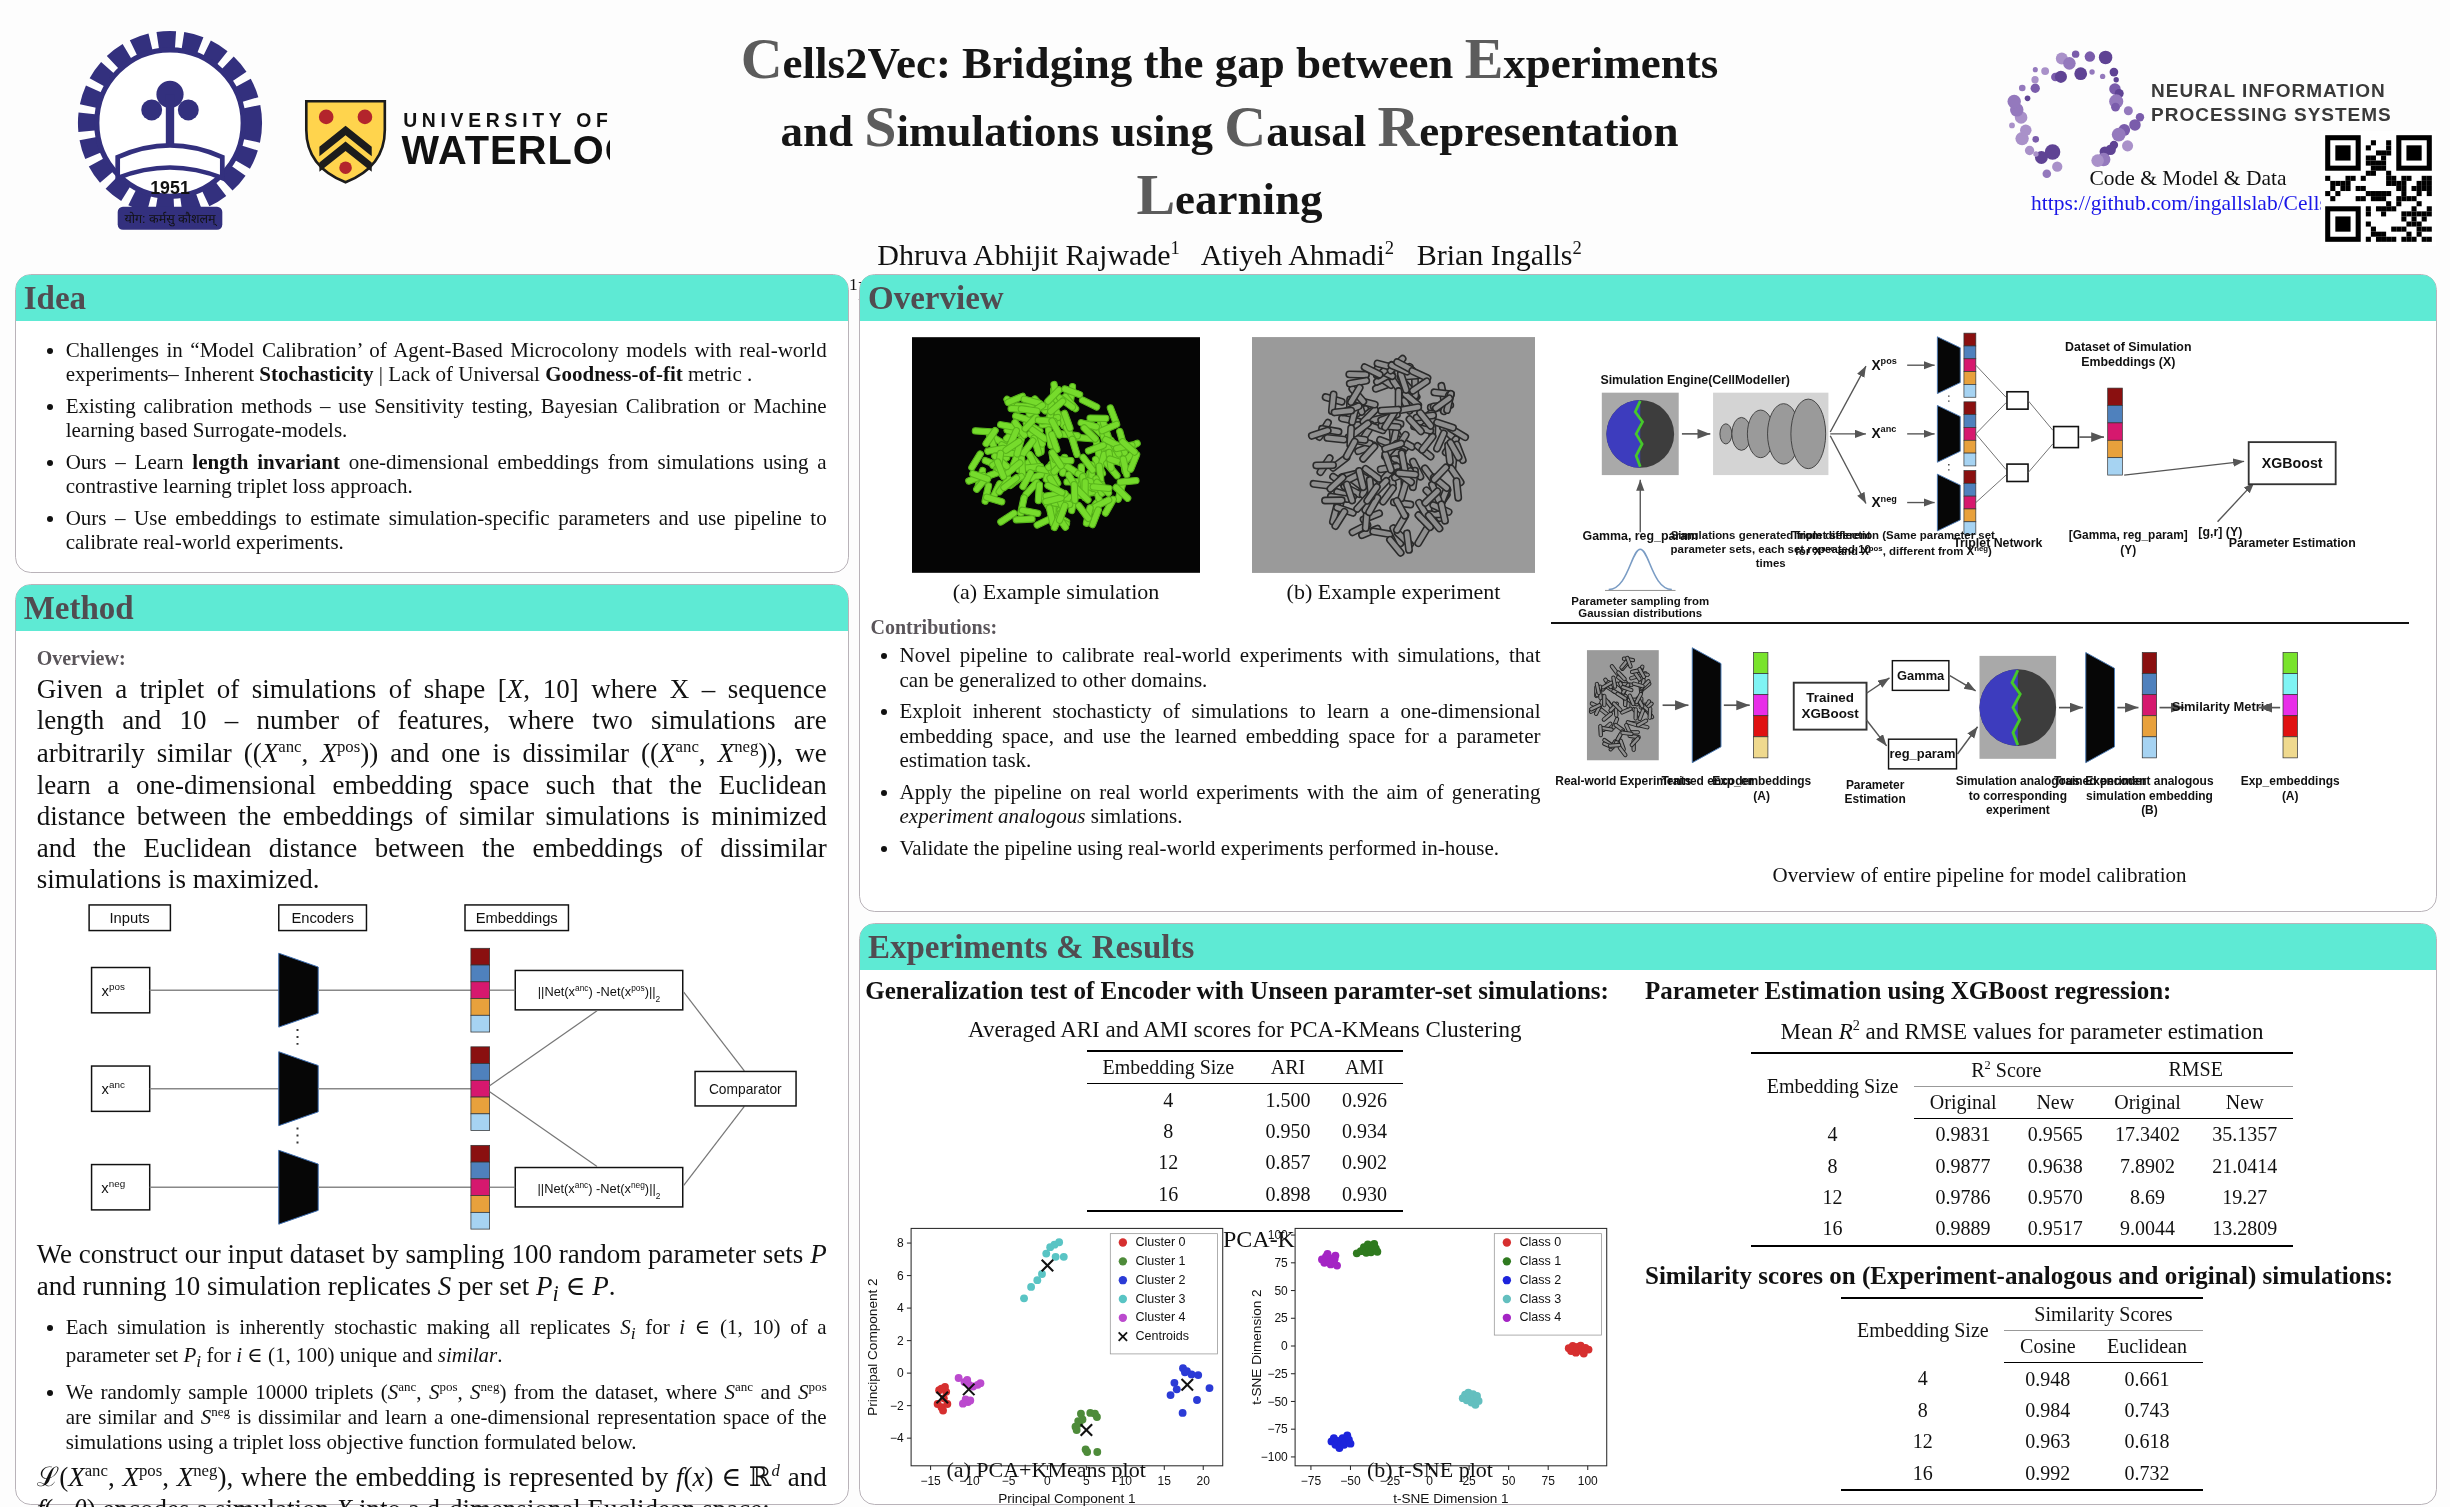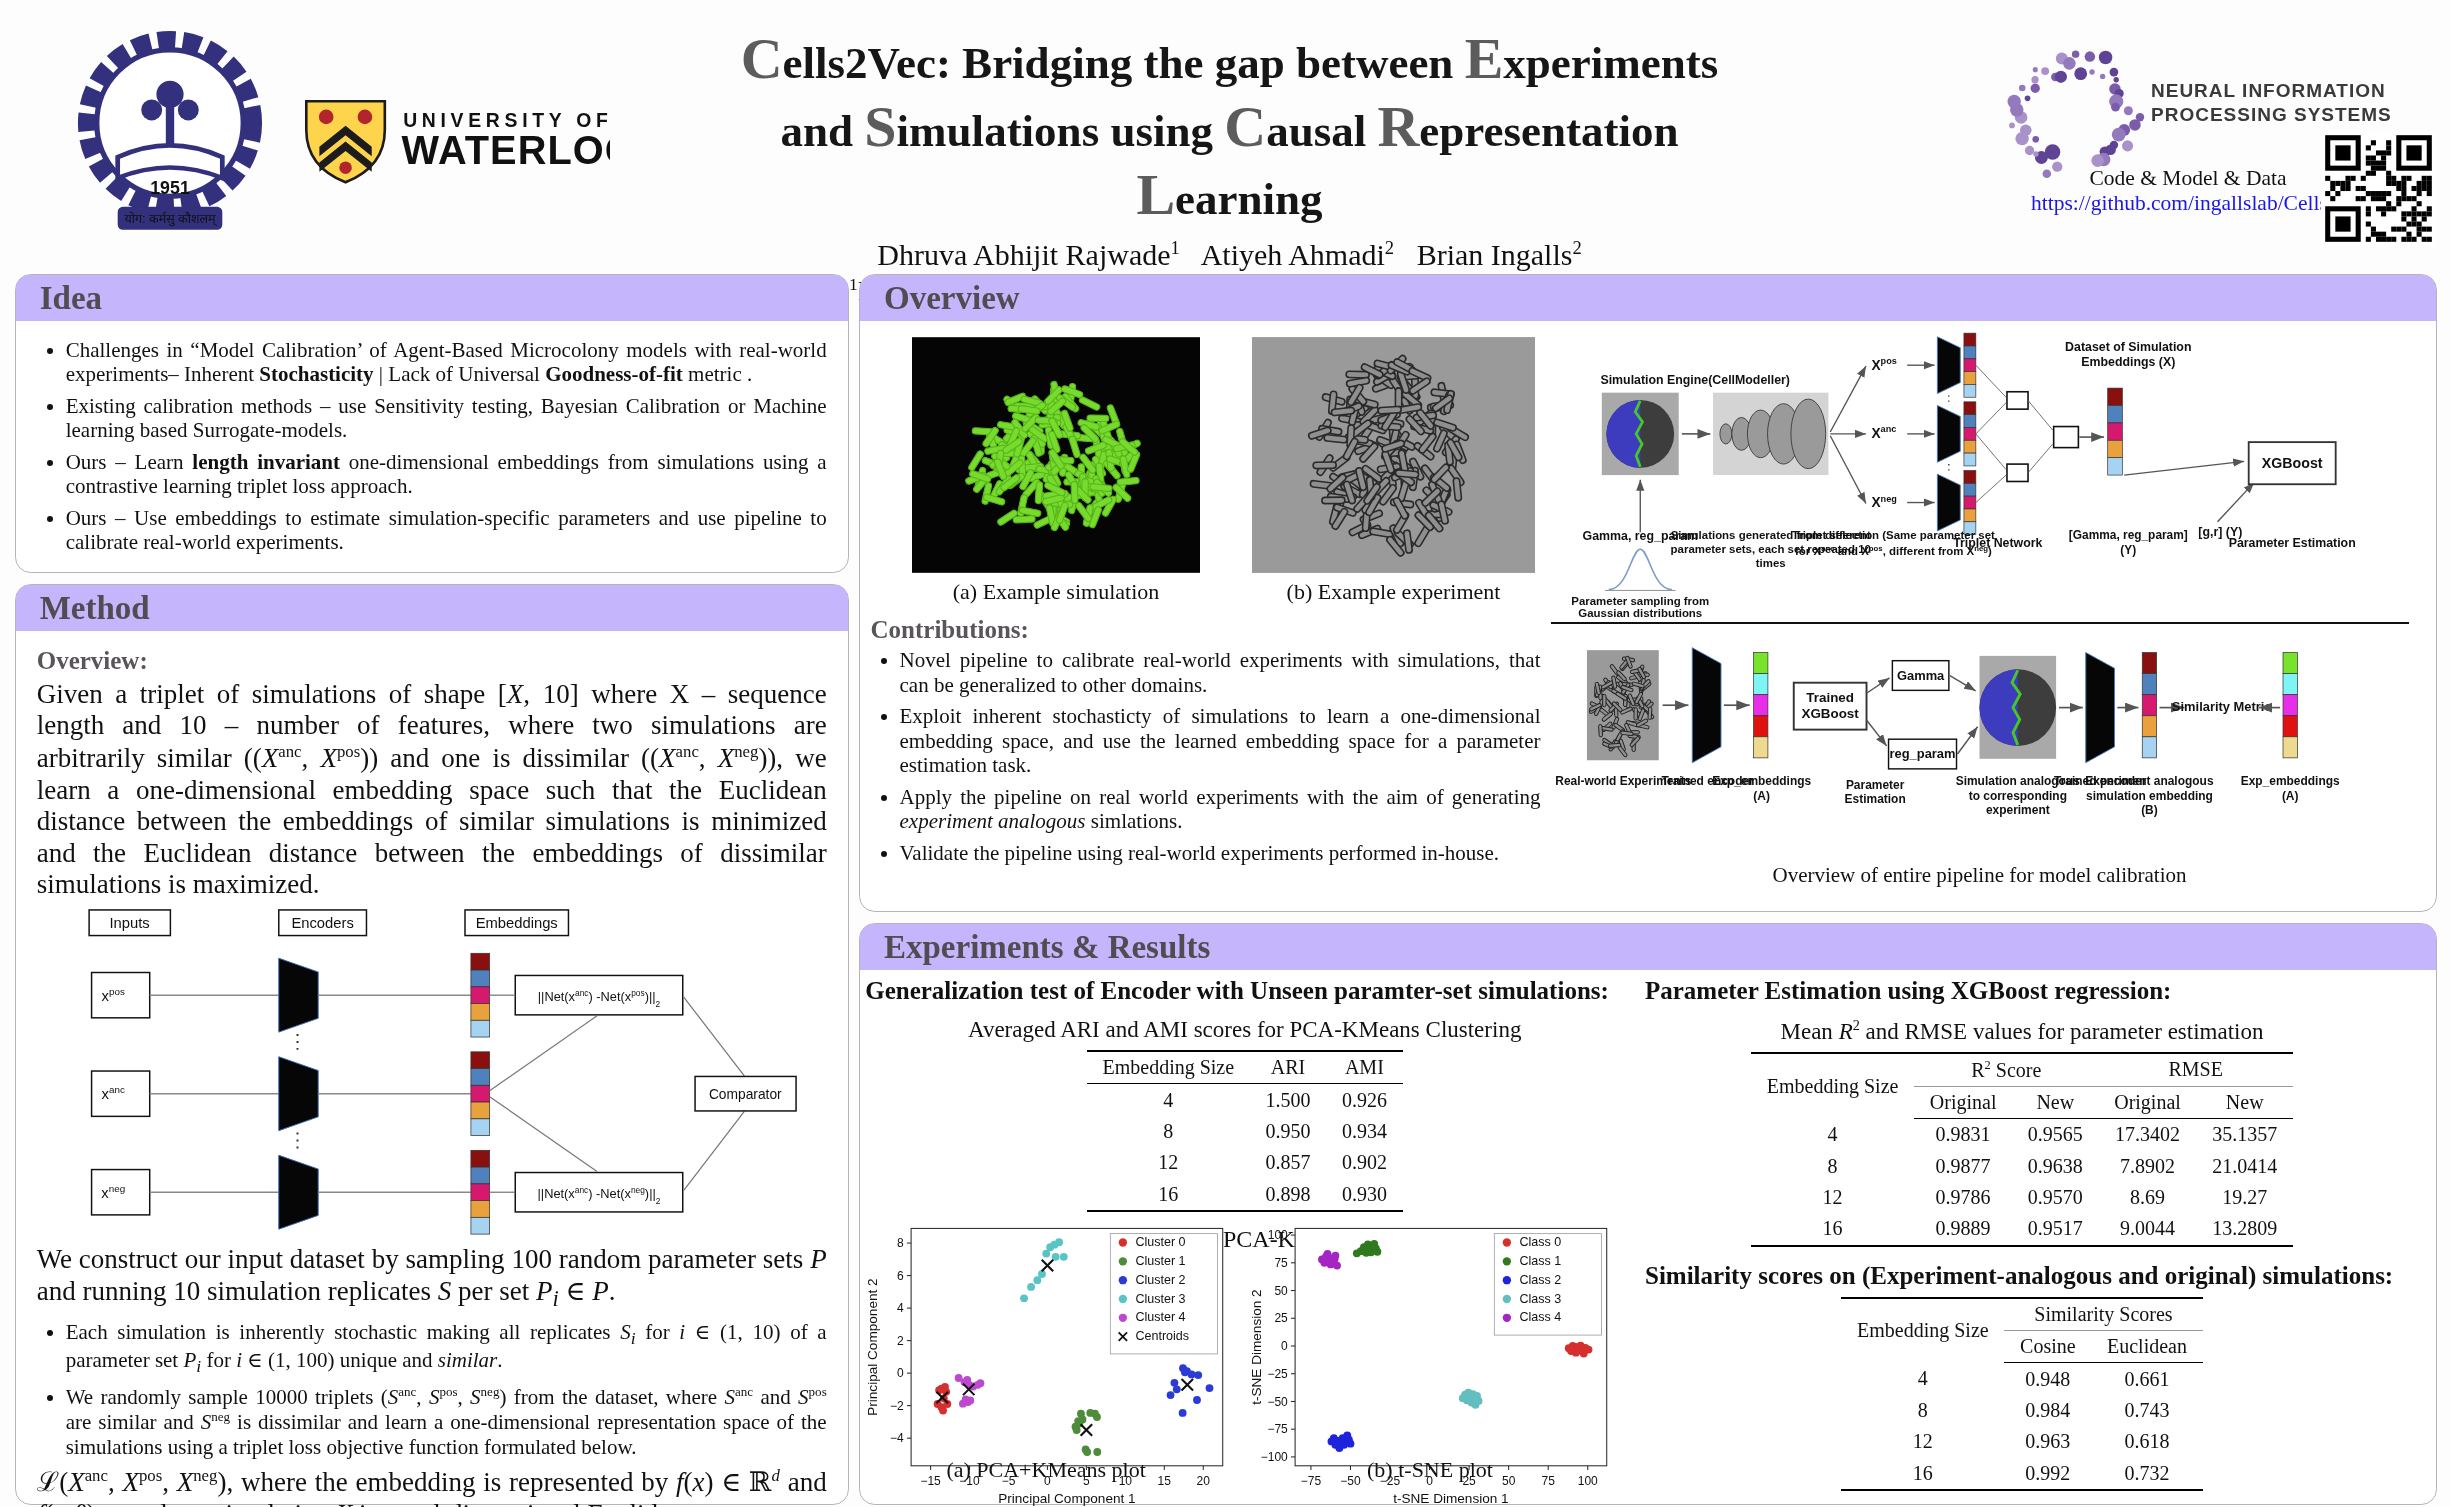--- a/index.html
+++ b/index.html
@@ -10,26 +10,26 @@
   .title-line{font-weight:bold;font-size:45px;line-height:1.17;color:#161616;}
   .title-line .cap{font-size:58px;color:#5c5c5c;}
   .authors{font-size:30px;margin-top:8.4px;}
   .affil{font-size:28px;margin-top:3.1px;}
   sup{font-size:0.62em;}
   .code-block{position:absolute;left:2031px;top:166px;width:314px;text-align:center;font-size:21.5px;}
   .code-block a{color:#1a16e8;text-decoration:none;}
   .nips-text{font-family:"Liberation Sans",sans-serif;font-weight:bold;color:#3a3a3a;font-size:19px;letter-spacing:1px;line-height:1.25;}
   
   .panel{position:absolute;background:#ffffff;border:1.6px solid #b9b3b9;border-radius:15.7px;}
-  .panel-hd{height:46px;background:#c4b5fd;border-radius:13.6px 13.6px 0 0;display:flex;align-items:center;padding-left:24px;font-weight:bold;font-size:33px;color:#514c51;}
+  .panel-hd{height:46px;background:#5eead4;border-radius:13.6px 13.6px 0 0;display:flex;align-items:center;padding-left:8px;font-weight:bold;font-size:33px;color:#514c51;}
   .panel-bd{position:relative;padding:13.6px 21px 5.2px 21px;}
   
   ul.blts{margin:3.1px 0 0 0;padding-left:29px;font-size:21px;line-height:1.16;text-align:justify;}
   ul.blts li{margin-bottom:7.3px;}
-  .gray-hd{font-weight:bold;color:#5a555a;font-size:25px;margin:2.1px 0 4.2px 0;}
+  .gray-hd{font-weight:bold;color:#5a555a;font-size:20px;margin:2.1px 0 4.2px 0;}
   .para{font-size:27px;line-height:1.17;text-align:justify;}
   .formula{font-size:22px;margin-top:16px;}
   
   .res-hd{font-weight:bold;font-size:25px;}
   .tbl-title{font-size:23px;text-align:center;}
   table.btable{border-collapse:collapse;font-size:20px;margin:0 auto;border-top:2.1px solid #000;border-bottom:2.1px solid #000;}
   table.btable th,table.btable td{padding:4.2px 15.7px;text-align:center;font-weight:normal;}
   table.btable thead tr:last-child th{border-bottom:1.6px solid #000;}
   th.grp{border-bottom:1px solid #999 !important;}
   table.btable thead tr.grp-row th{border-bottom:none;}

